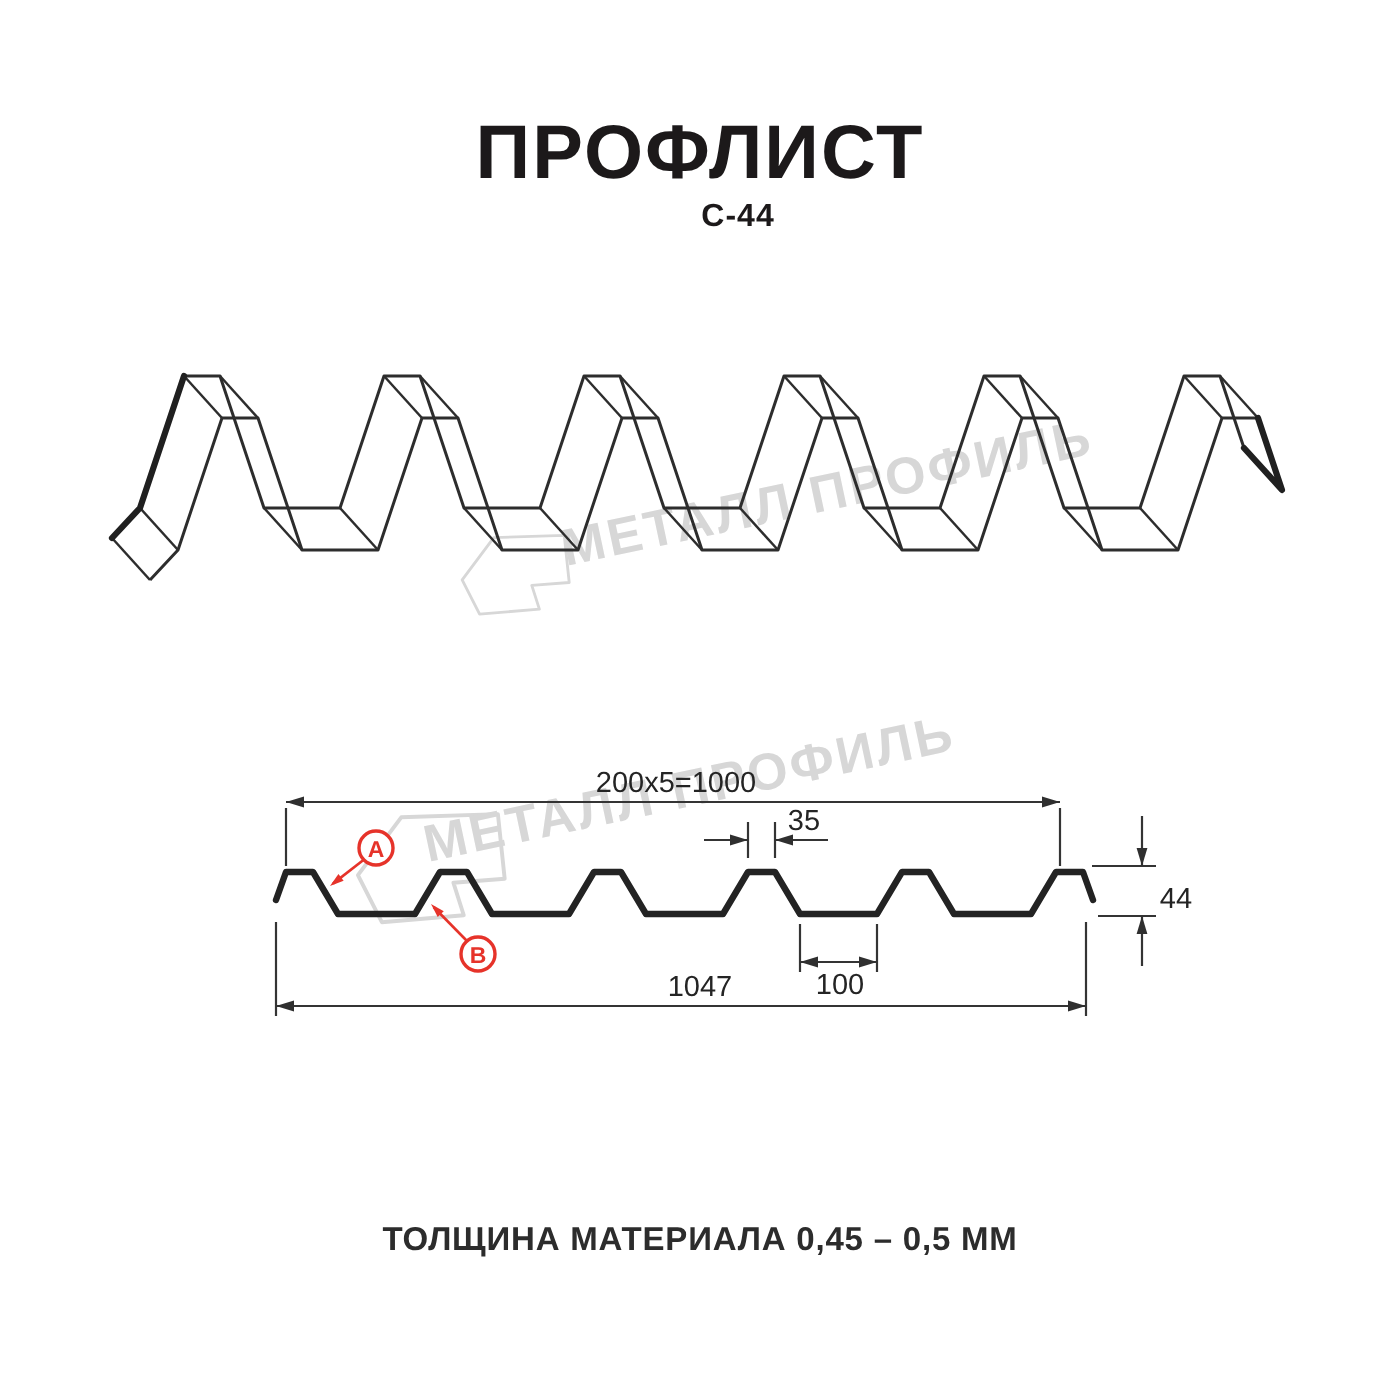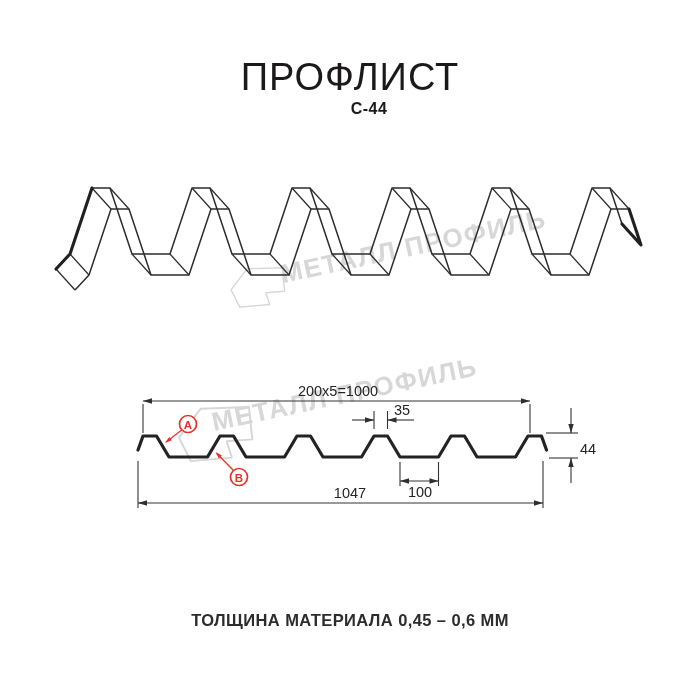--- a/index.html
+++ b/index.html
@@ -1,19 +1,19 @@
 <!DOCTYPE html>
 <html style="--red: #e6332a; --ink: #232323; --wmgray: #d7d7d7;"><head>
 <meta charset="utf-8">
 <style>
   html,body{margin:0;padding:0;background:#ffffff;}
   .page{position:relative;width:700px;height:700px;background:#fff;overflow:hidden;
         font-family:"Liberation Sans",sans-serif;}
   .title{position:absolute;top:56px;left:0;width:700px;text-align:center;
-         font-size:38px;font-weight:400;letter-spacing:1px;color:#1c191a;}
+         font-size:38px;font-weight:700;letter-spacing:1px;color:#1c191a;}
   .subtitle{position:absolute;top:100px;left:0;width:700px;text-align:center;
          font-size:16px;font-weight:700;letter-spacing:.5px;color:#1c191a;padding-left:19px;}
   .footer{position:absolute;top:611px;left:0;width:700px;text-align:center;
          font-size:16.5px;font-weight:600;letter-spacing:.4px;color:#2c2c2c;}
   svg.diagram{position:absolute;left:0;top:0;}
   
   .sk {fill:none;stroke:#2d2d2d;stroke-width:1.5;stroke-linejoin:round;}
   .skc{fill:none;stroke:#2d2d2d;stroke-width:1.25;}
   .skt{fill:none;stroke:#202020;stroke-width:3.1;stroke-linecap:round;stroke-linejoin:round;}
   
@@ -134,14 +134,14 @@
       <circle class="mkc" cx="188" cy="424" r="8.5"></circle>
       <text class="mt" x="188" y="428.5">А</text>
     </g>
 
     <g>
       <circle class="mkc" cx="239" cy="477" r="8.5"></circle>
       <text class="mt" x="239" y="481.5">В</text>
     </g>
   </svg>
 
-  <div class="footer">ТОЛЩИНА МАТЕРИАЛА 0,45 – 0,6 ММ</div>
+  <div class="footer">ТОЛЩИНА МАТЕРИАЛА 0,45 – 0,5 ММ</div>
 </div>
 
 </body></html>

